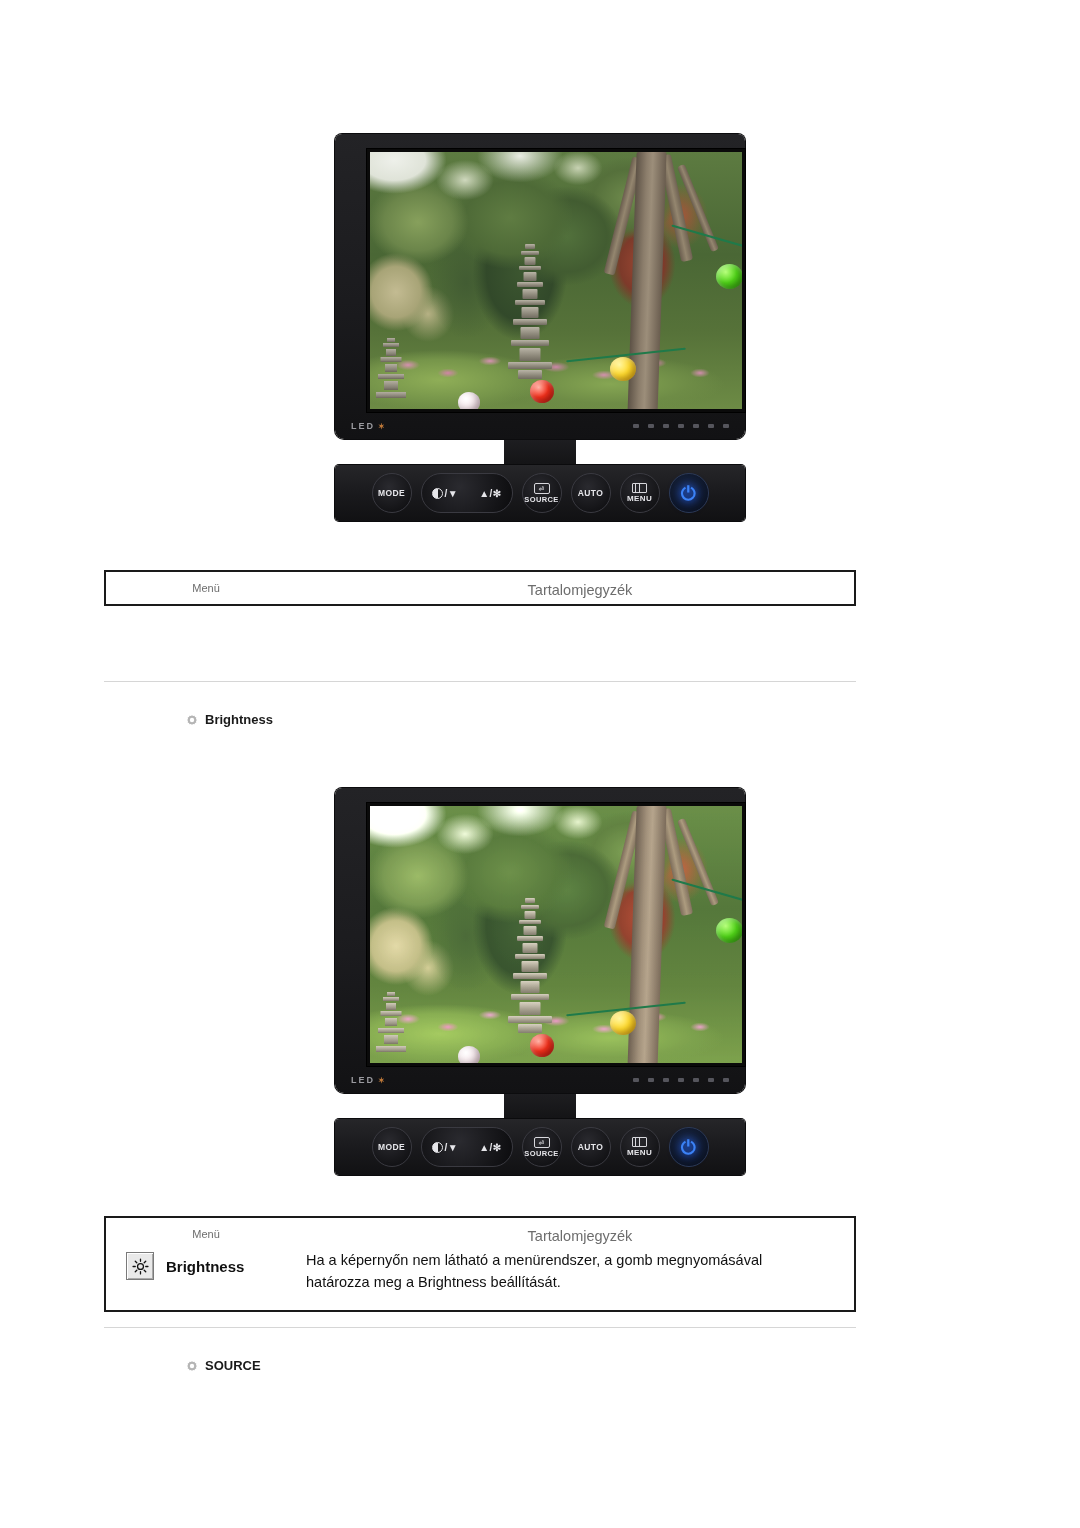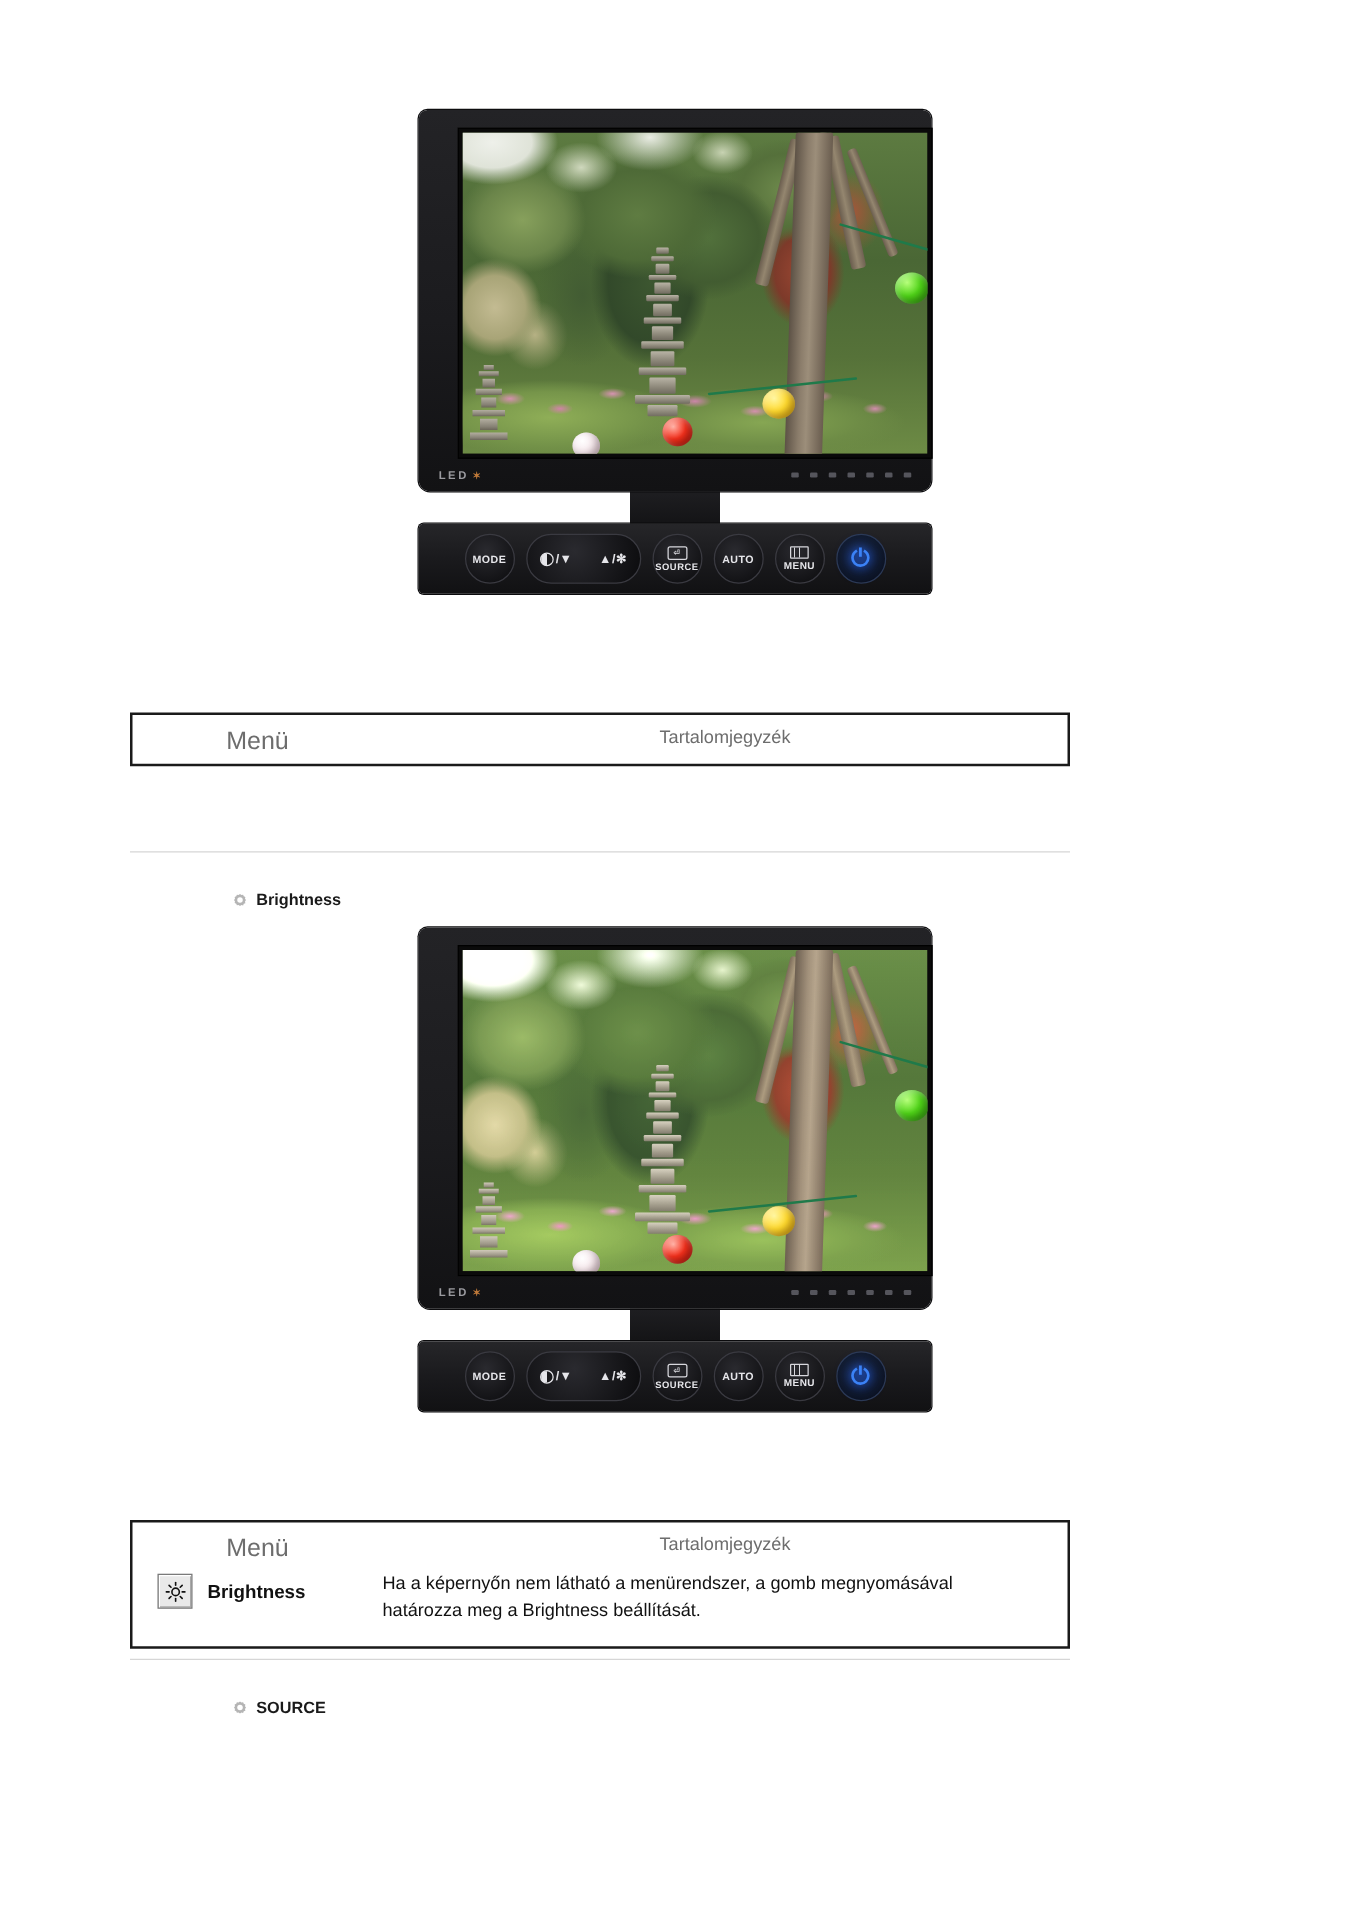--- a/index.html
+++ b/index.html
@@ -29,20 +29,21 @@
   }
   .monitor-bezel {
     position: relative;
     width: 410px;
     height: 305px;
     background: linear-gradient(180deg, #232326 0%, #1b1b1e 55%, #121214 100%);
     border-radius: 7px 7px 9px 9px;
     box-sizing: border-box;
     padding: 14px 15px 0 31px;
     box-shadow: 0 0 0 1px #0c0c0e;
+    margin-top: 46px;
   }
   .screen {
     position: relative;
     width: 380px;
     height: 265px;
     overflow: hidden;
     background: #0a0a0a;
     box-shadow: inset 0 0 0 1px #000;
   }
   .screen-inner {
@@ -283,21 +284,21 @@
     background: #fff;
   }
   .mt-head {
     display: flex;
     padding: 10px 0 6px 0;
   }
   .mt-head .c1 {
     width: 200px;
     text-align: center;
     color: #6d6d6d;
-    font-size: 20px;
+    font-size: 11px;
   }
   .mt-head .c2 {
     flex: 1;
     text-align: center;
     color: #6d6d6d;
     font-size: 14.5px;
   }
   .mt-body {
     display: flex;
     align-items: flex-start;

